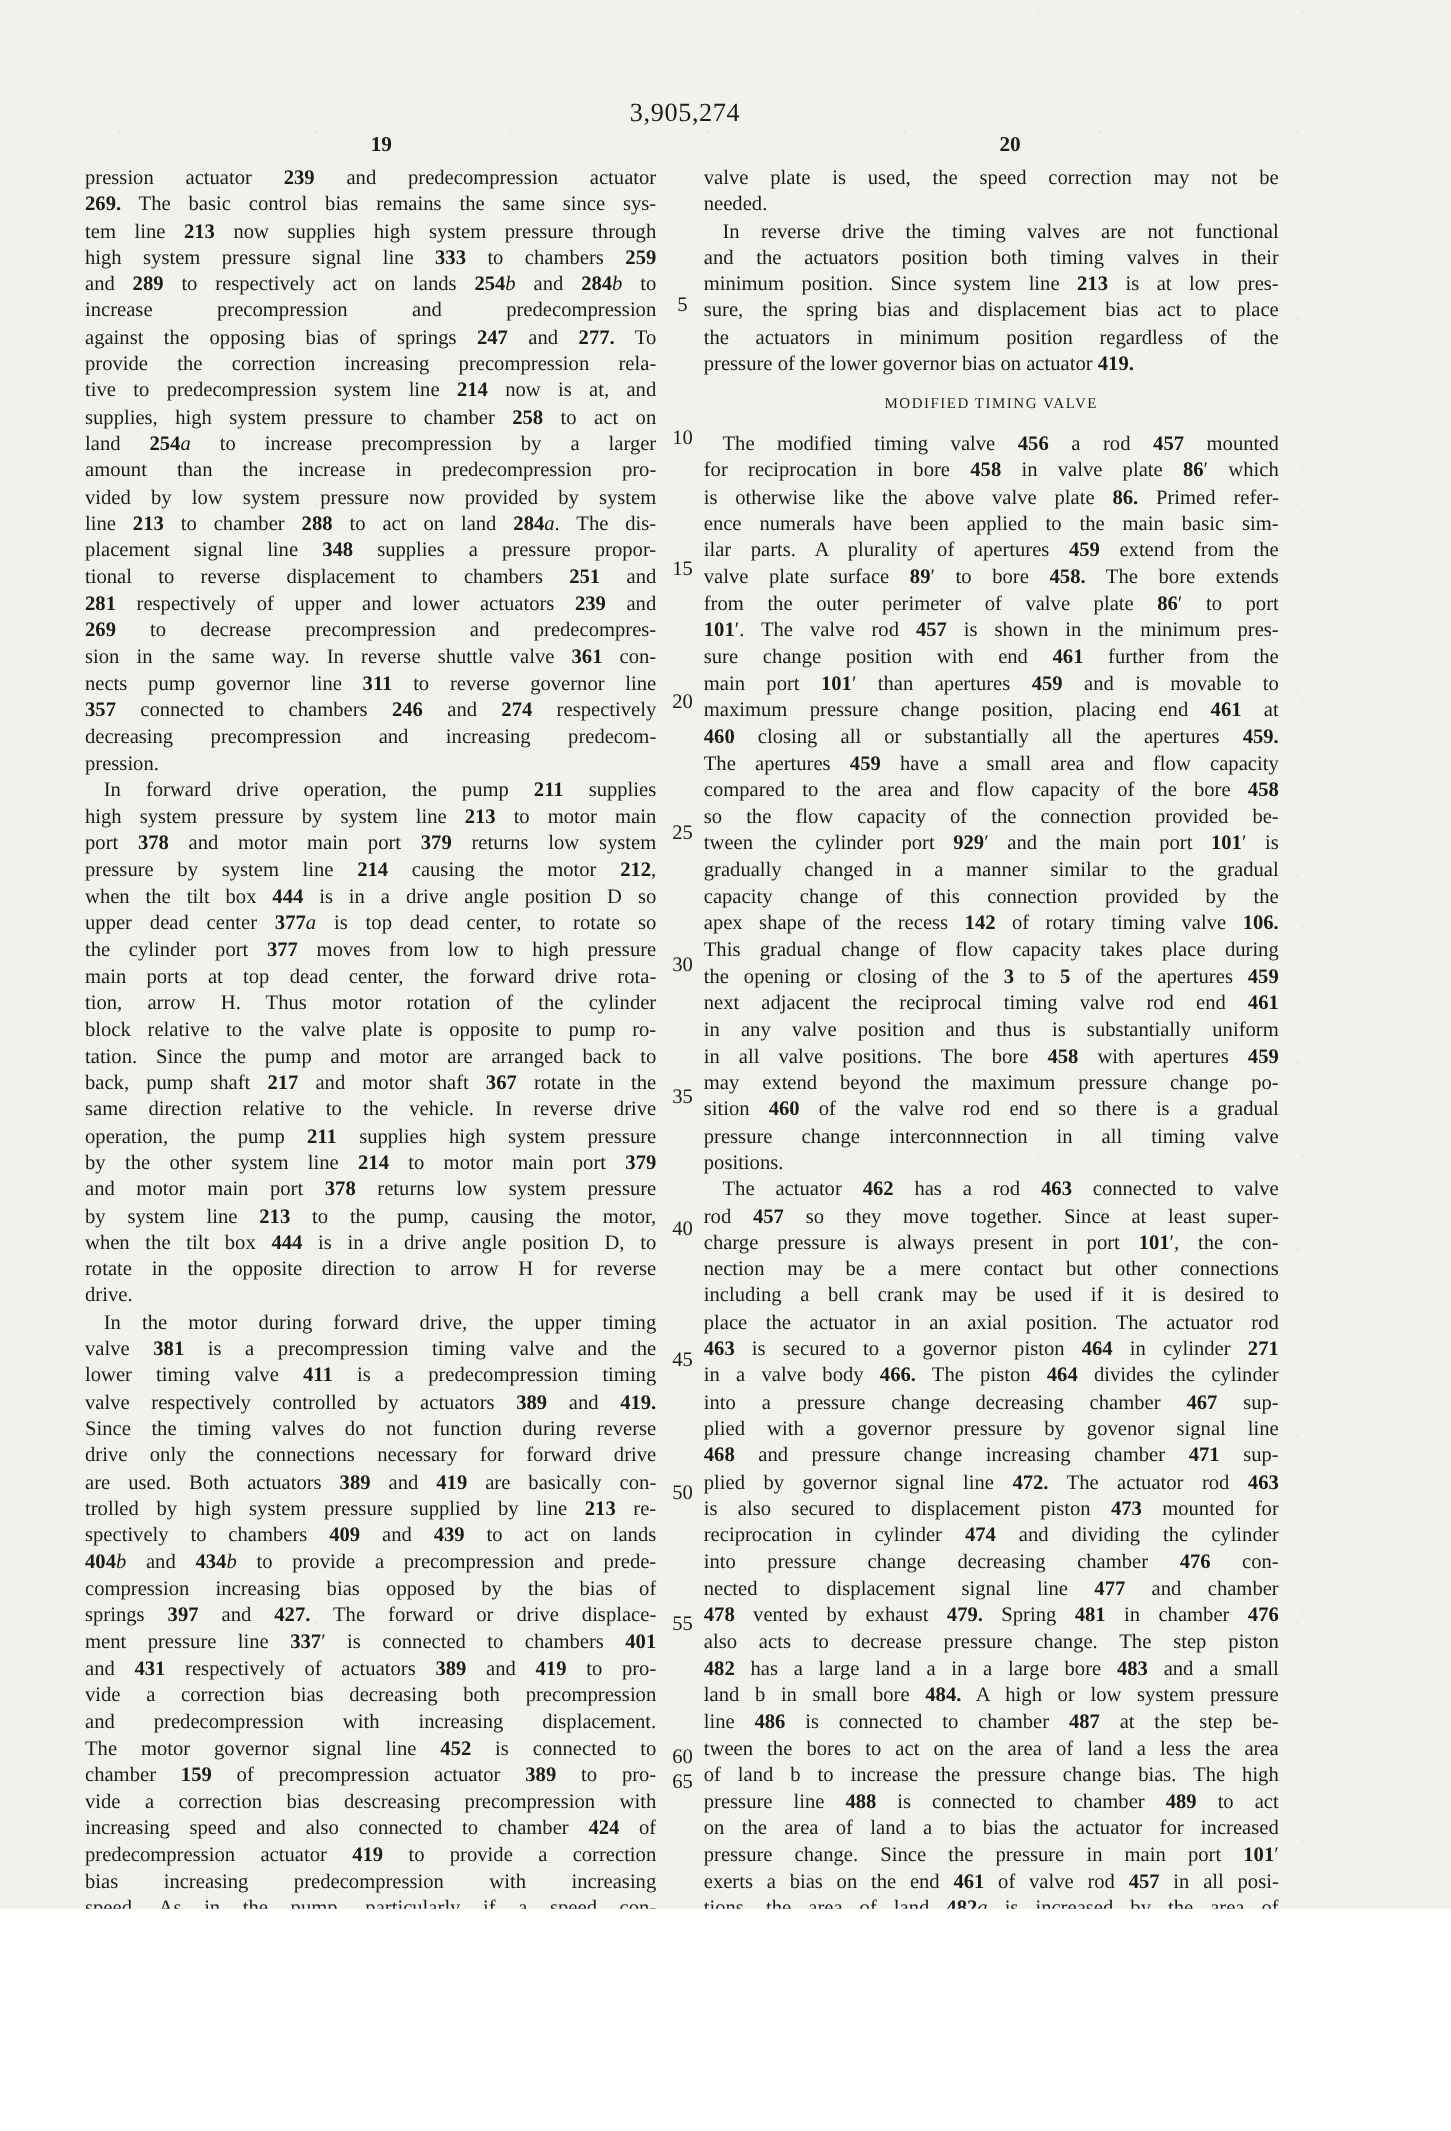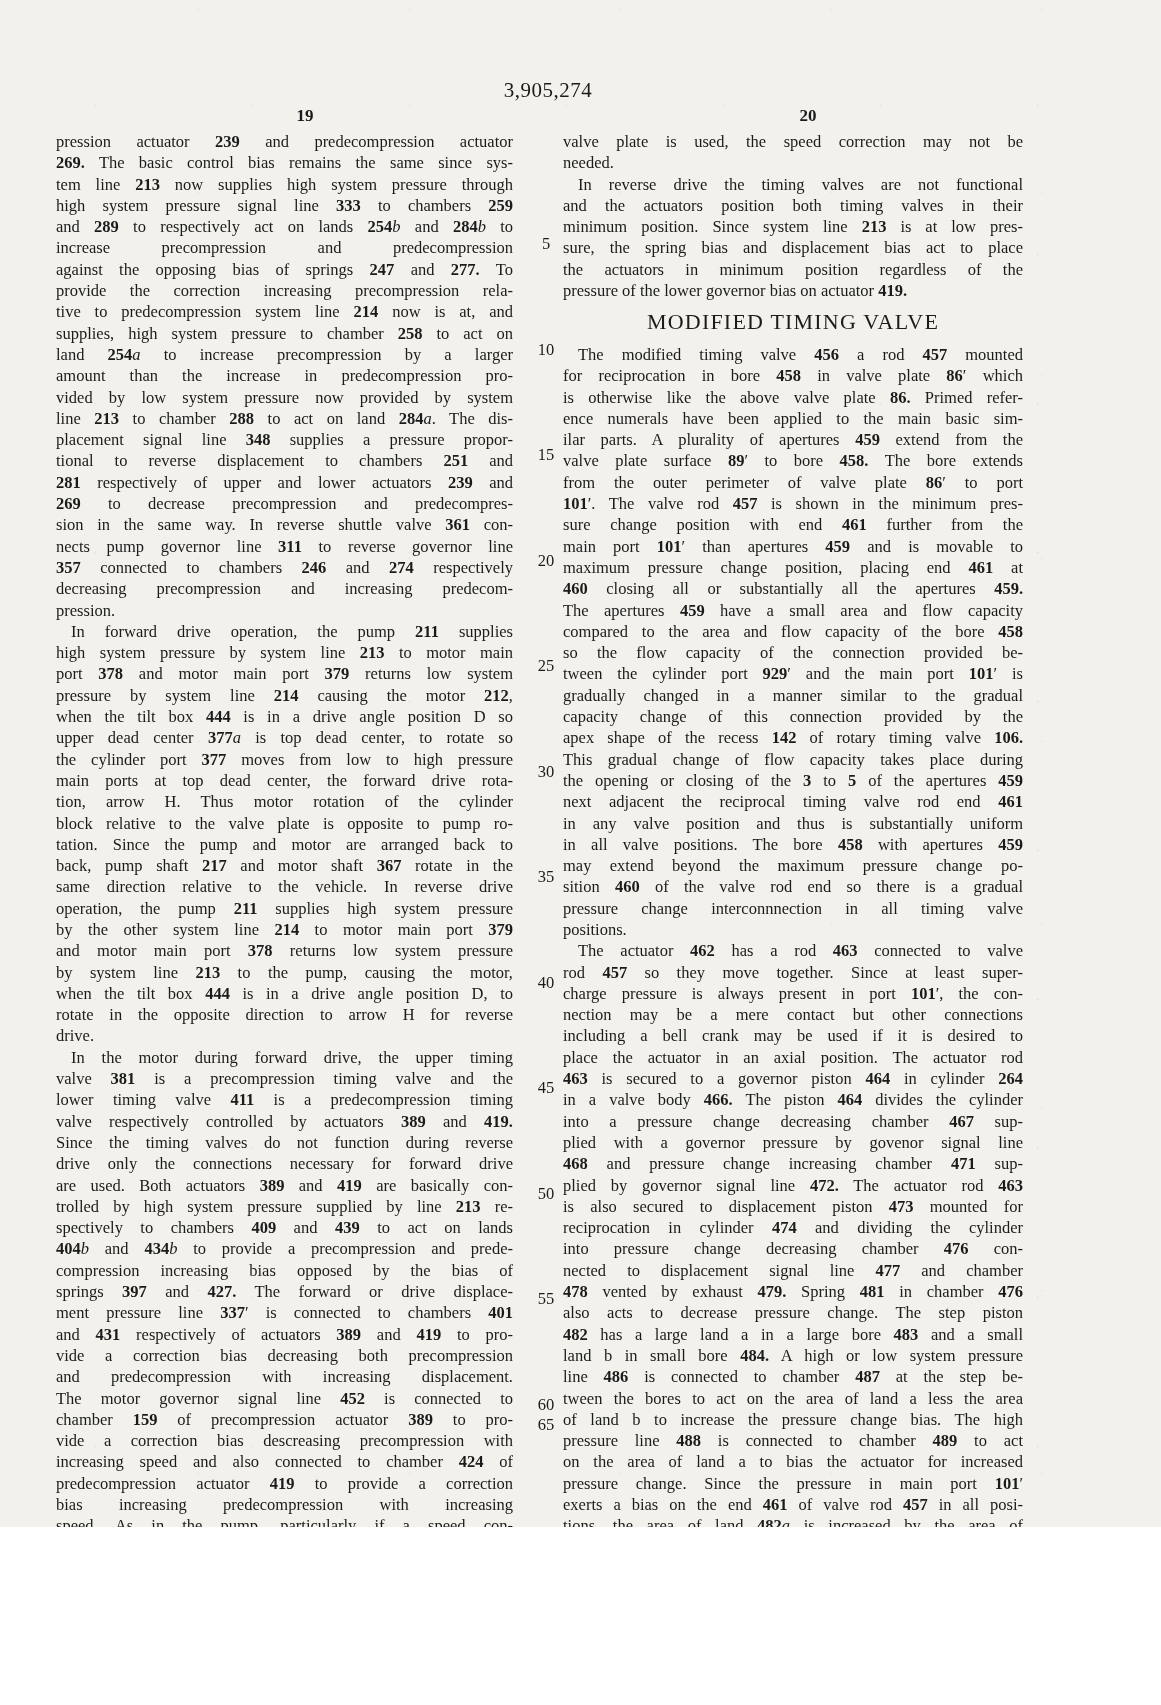--- a/index.html
+++ b/index.html
@@ -40,41 +40,41 @@
   }
   .col-num-left  { left: 305px; }
   .col-num-right { left: 808px; }
 
   .col {
     position: absolute;
     top: 131px;
     font-size: 16.5px;
     line-height: 21.3px;
   }
-  .col-left  { left: 56px;  width: 457px; }
+  .col-left  { left: 68px;  width: 457px; }
   .col-right { left: 563px; width: 460px; }
 
   .text-line {
     height: 21.3px;
     overflow: hidden;
     text-align: justify;
     text-align-last: justify;
     white-space: normal;
   }
   .text-line b { font-weight: bold; }
   .text-line i { font-style: italic; }
   .para-end   { text-align-last: left; }
   .para-start { text-indent: 15px; }
 
   .heading-line {
     height: 42.6px;
     line-height: 42.6px;
     text-align: right;
     text-align-last: center;
-    font-size: 22px;
+    font-size: 12px;
     letter-spacing: 1.2px;
     overflow: hidden;
   }
 
   .gutter-num {
     position: absolute;
     left: 525px;
     width: 42px;
     text-align: center;
     font-size: 16.5px;
@@ -195,21 +195,21 @@
       <div class="text-line">may extend beyond the maximum pressure change po-</div>
       <div class="text-line">sition <b>460</b> of the valve rod end so there is a gradual</div>
       <div class="text-line">pressure change interconnnection in all timing valve</div>
       <div class="text-line para-end">positions.</div>
       <div class="text-line para-start">The actuator <b>462</b> has a rod <b>463</b> connected to valve</div>
       <div class="text-line">rod <b>457</b> so they move together. Since at least super-</div>
       <div class="text-line">charge pressure is always present in port <b>101</b>′, the con-</div>
       <div class="text-line">nection may be a mere contact but other connections</div>
       <div class="text-line">including a bell crank may be used if it is desired to</div>
       <div class="text-line">place the actuator in an axial position. The actuator rod</div>
-      <div class="text-line"><b>463</b> is secured to a governor piston <b>464</b> in cylinder <b>264</b></div>
+      <div class="text-line"><b>463</b> is secured to a governor piston <b>464</b> in cylinder <b>271</b></div>
       <div class="text-line">in a valve body <b>466.</b> The piston <b>464</b> divides the cylinder</div>
       <div class="text-line">into a pressure change decreasing chamber <b>467</b> sup-</div>
       <div class="text-line">plied with a governor pressure by govenor signal line</div>
       <div class="text-line"><b>468</b> and pressure change increasing chamber <b>471</b> sup-</div>
       <div class="text-line">plied by governor signal line <b>472.</b> The actuator rod <b>463</b></div>
       <div class="text-line">is also secured to displacement piston <b>473</b> mounted for</div>
       <div class="text-line">reciprocation in cylinder <b>474</b> and dividing the cylinder</div>
       <div class="text-line">into pressure change decreasing chamber <b>476</b> con-</div>
       <div class="text-line">nected to displacement signal line <b>477</b> and chamber</div>
       <div class="text-line"><b>478</b> vented by exhaust <b>479.</b> Spring <b>481</b> in chamber <b>476</b></div>

